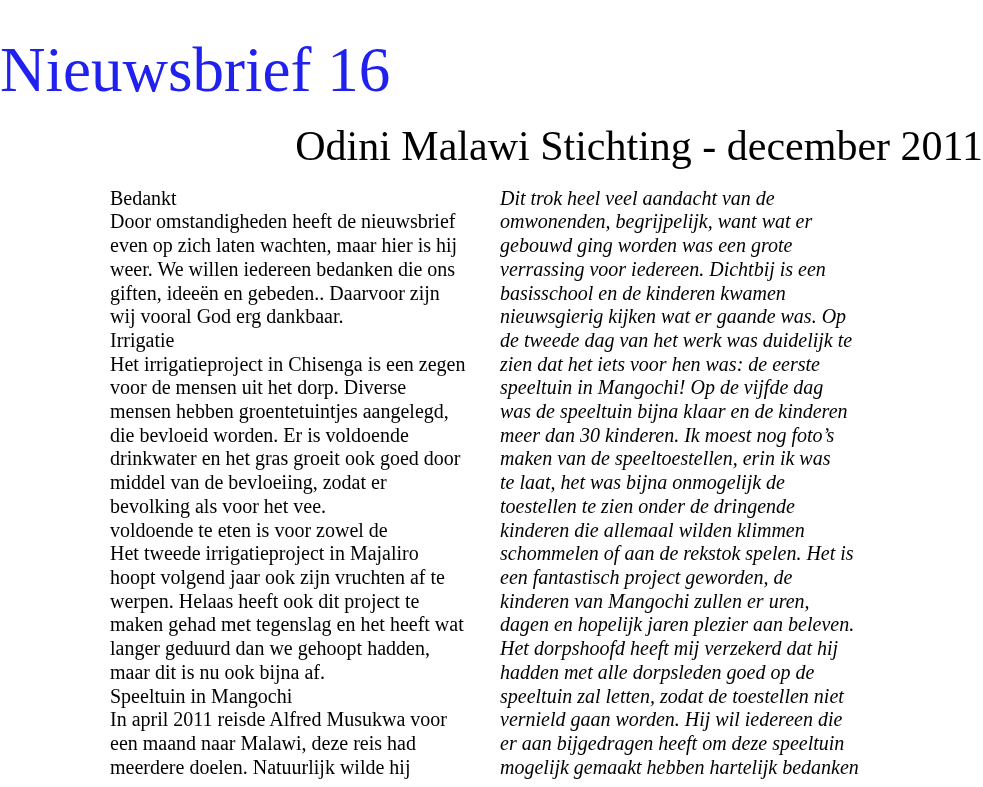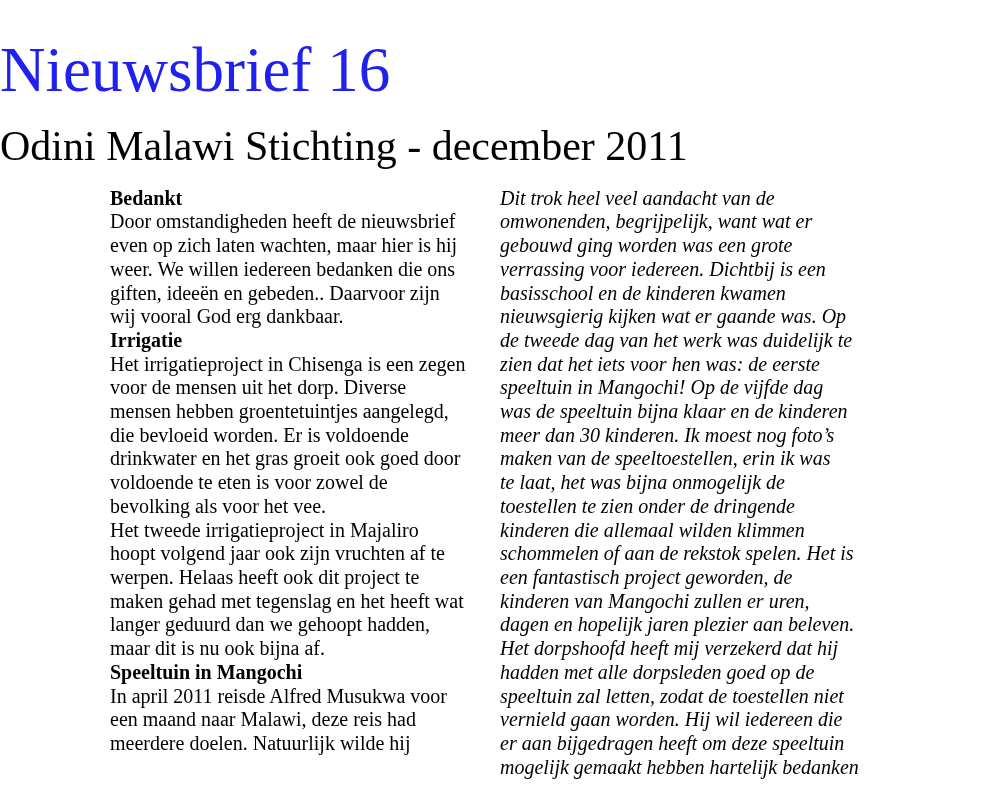--- a/index.html
+++ b/index.html
@@ -25,21 +25,21 @@
     font-size: 63px;
     font-weight: 400;
     line-height: 1.15;
     letter-spacing: 0;
   }
   .subtitle {
     margin: 16px 0 16px 0;
     font-size: 42px;
     font-weight: 400;
     line-height: 1.15;
-    text-align: left;
+    text-align: right;
     color: #000000;
   }
   .columns {
     margin-top: 13px;
     display: flex;
     align-items: flex-start;
   }
   .col {
     font-size: 20px;
     line-height: 23.7px;
@@ -49,21 +49,21 @@
     margin-left: 110px;
     width: 390px;
     flex: 0 0 390px;
   }
   .col.right {
     width: 383px;
     flex: 0 0 383px;
     font-style: italic;
   }
   .line { white-space: nowrap; }
-  .line.bold { font-weight: 700; }
+  .line.bold { font-weight: 400; }
 </style>
 </head>
 <body>
 
 <div class="page">
   <h1 class="title" style="color: rgb(32, 32, 239);">Nieuwsbrief 16</h1>
   <h2 class="subtitle">Odini Malawi Stichting - december 2011</h2>
   <div class="columns">
     <div class="col left">
         <div class="line bold">Bedankt</div>
@@ -71,22 +71,23 @@
         <div class="line">even op zich laten wachten, maar hier is hij</div>
         <div class="line">weer. We willen iedereen bedanken die ons</div>
         <div class="line">giften, ideeën en gebeden.. Daarvoor zijn</div>
         <div class="line">wij vooral God erg dankbaar.</div>
         <div class="line bold">Irrigatie</div>
         <div class="line">Het irrigatieproject in Chisenga is een zegen</div>
         <div class="line">voor de mensen uit het dorp. Diverse</div>
         <div class="line">mensen hebben groentetuintjes aangelegd,</div>
         <div class="line">die bevloeid worden. Er is voldoende</div>
         <div class="line">drinkwater en het gras groeit ook goed door</div>
+        <div class="line">middel van de bevloeiing, zodat er</div>
+        <div class="line">bevolking als voor het vee.</div>
         <div class="line">voldoende te eten is voor zowel de</div>
-        <div class="line">bevolking als voor het vee.</div>
         <div class="line">Het tweede irrigatieproject in Majaliro</div>
         <div class="line">hoopt volgend jaar ook zijn vruchten af te</div>
         <div class="line">werpen. Helaas heeft ook dit project te</div>
         <div class="line">maken gehad met tegenslag en het heeft wat</div>
         <div class="line">langer geduurd dan we gehoopt hadden,</div>
         <div class="line">maar dit is nu ook bijna af.</div>
         <div class="line bold">Speeltuin in Mangochi</div>
         <div class="line">In april 2011 reisde Alfred Musukwa voor</div>
         <div class="line">een maand naar Malawi, deze reis had</div>
         <div class="line">meerdere doelen. Natuurlijk wilde hij</div>

